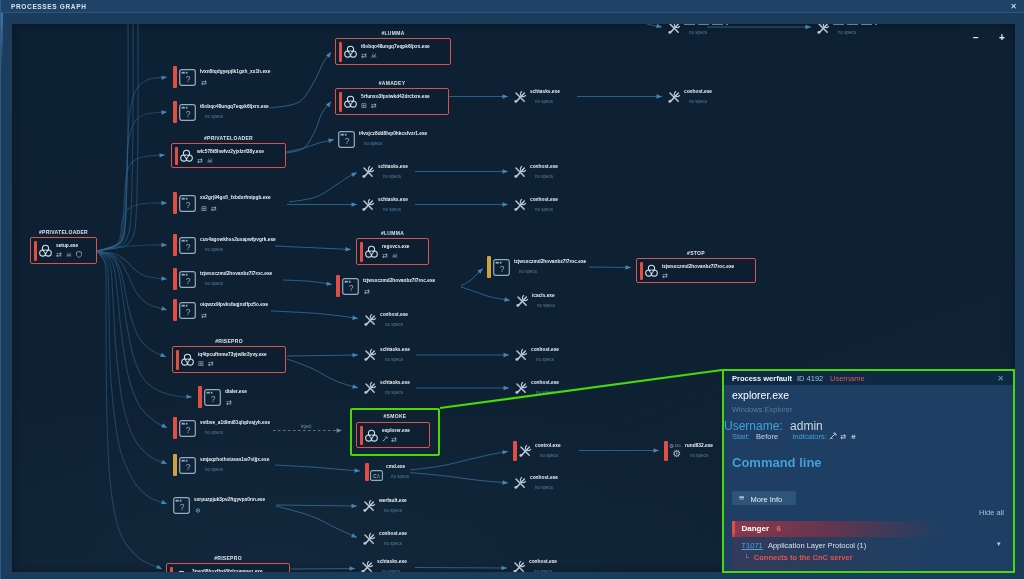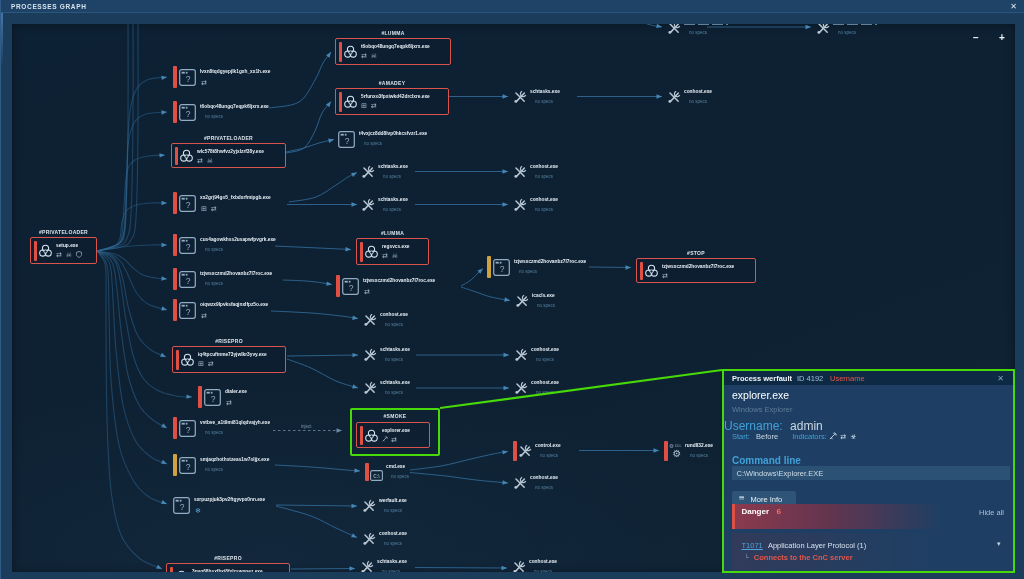--- a/index.html
+++ b/index.html
@@ -51,28 +51,28 @@
   #panel .prow2{position:absolute;left:8px;top:61px;font-size:7.5px;}
   #panel .plabel{color:#42a0d8;}
   #panel .pvalue{color:#c9d7e3;}
   #panel .pind{margin-left:12px;}
   #panel .picons{color:#cfe0ee;font-size:7px;letter-spacing:1px;font-family:"DejaVu Sans",sans-serif;}
   #panel .score{position:absolute;left:215.5px;top:20px;width:62px;height:62px;border:5px solid #e2574c;border-radius:50%;text-align:center;}
   #panel .score .sval{display:block;margin-top:5px;font-size:22px;font-weight:bold;color:#ffffff;line-height:24px;letter-spacing:-0.5px;}
   #panel .score .scap{display:block;font-size:5.5px;font-weight:bold;letter-spacing:.2px;margin-top:-2px;}
   #panel .score .scap .c1{color:#42a0d8;}
   #panel .score .scap .c2{color:#ffffff;}
-  #panel .pcmdlabel{position:absolute;left:8px;top:84px;font-size:10px;font-weight:bold;color:#42a0d8;}
+  #panel .pcmdlabel{position:absolute;left:8px;top:84px;font-size:13px;font-weight:bold;color:#42a0d8;}
   #panel .pcmd{position:absolute;left:7.5px;top:94.5px;width:278px;height:14px;background:#2b5174;border-radius:1px;}
   #panel .pcmd span{position:absolute;left:5px;top:3.5px;font-size:7.5px;color:#cfdde8;}
   #panel .pbtn{position:absolute;left:7.5px;top:120px;width:64px;height:13.5px;background:#2e5578;border-radius:2px;cursor:pointer;}
   #panel .pbtn .bicon{position:absolute;left:7px;top:3px;font-size:7.5px;line-height:8px;color:#cfe0ee;font-family:"DejaVu Sans",sans-serif;}
   #panel .pbtn .btext{position:absolute;left:19px;top:3.5px;font-size:7.5px;color:#e8f0f7;}
   #panel .phide{position:absolute;right:9px;top:136.5px;font-size:7.5px;color:#aabfd4;cursor:pointer;}
-  #panel .pdanger{position:absolute;left:7.5px;top:133px;width:278px;height:25px;background:linear-gradient(90deg,#8c3a4e 0%,#63354f 35%,rgba(40,65,95,0) 75%);}
+  #panel .pdanger{position:absolute;left:7.5px;top:150px;width:278px;height:16px;background:linear-gradient(90deg,#8c3a4e 0%,#63354f 35%,rgba(40,65,95,0) 75%);}
   #panel .pdanger .dbar{position:absolute;left:0;top:0;width:3.5px;height:100%;background:#e04f44;}
   #panel .pdanger .dlabel{position:absolute;left:10px;top:2.5px;font-size:8px;font-weight:bold;color:#ffffff;}
   #panel .pdanger .dcount{position:absolute;left:45px;top:2.5px;font-size:8px;font-weight:bold;color:#ff6a5e;}
   #panel .prows{position:absolute;left:7.5px;top:162px;width:278px;height:37px;background:linear-gradient(90deg,rgba(110,45,65,.25) 0%,rgba(40,65,95,0) 70%);}
   #panel .ptech{position:absolute;left:10px;top:8px;font-size:7.5px;}
   #panel .ptech .tcode{color:#4da4da;text-decoration:underline;cursor:pointer;}
   #panel .ptech .tname{color:#d5e2ed;margin-left:3px;}
   #panel .pcaret{position:absolute;right:9px;top:7px;font-size:7px;color:#c0d0de;cursor:pointer;font-family:"DejaVu Sans",sans-serif;}
   #panel .psub{position:absolute;left:13px;top:20px;font-size:7.5px;}
   #panel .psub .tree{color:#7c93ab;font-size:7px;font-family:"DejaVu Sans",sans-serif;}
@@ -703,23 +703,20 @@
       </div>
       <div class="prow2">
         <span class="plabel">Start:</span>
         <span class="pvalue" style="margin-left:4px;">Before</span>
         <span class="plabel pind">Indicators:</span>
         <span class="picons"> <svg width="8" height="8" viewBox="0 0 9 9" style="vertical-align:-1px">
               <path d="M1,8 L6.5,2.5 M5,1 L8,4 M6,0.5 L8.5,3 M2.5,6.5 L4,8" stroke="#cfe0ee" stroke-width="1" fill="none"></path>
             </svg> <span>⇄</span> <span>☣</span></span>
       </div>
       <div class="pcmdlabel">Command line</div>
-      <div class="pcmd">
-          <span>C:\Windows\Explorer.EXE</span>
-        </div>
       <div class="pbtn">
         <span class="bicon">≡</span>
         <span class="btext">More Info</span>
       </div>
       <div class="phide">Hide all</div>
       <div class="pdanger">
         <div class="dbar"></div>
         <span class="dlabel">Danger</span>
         <span class="dcount">6</span>
       </div>

